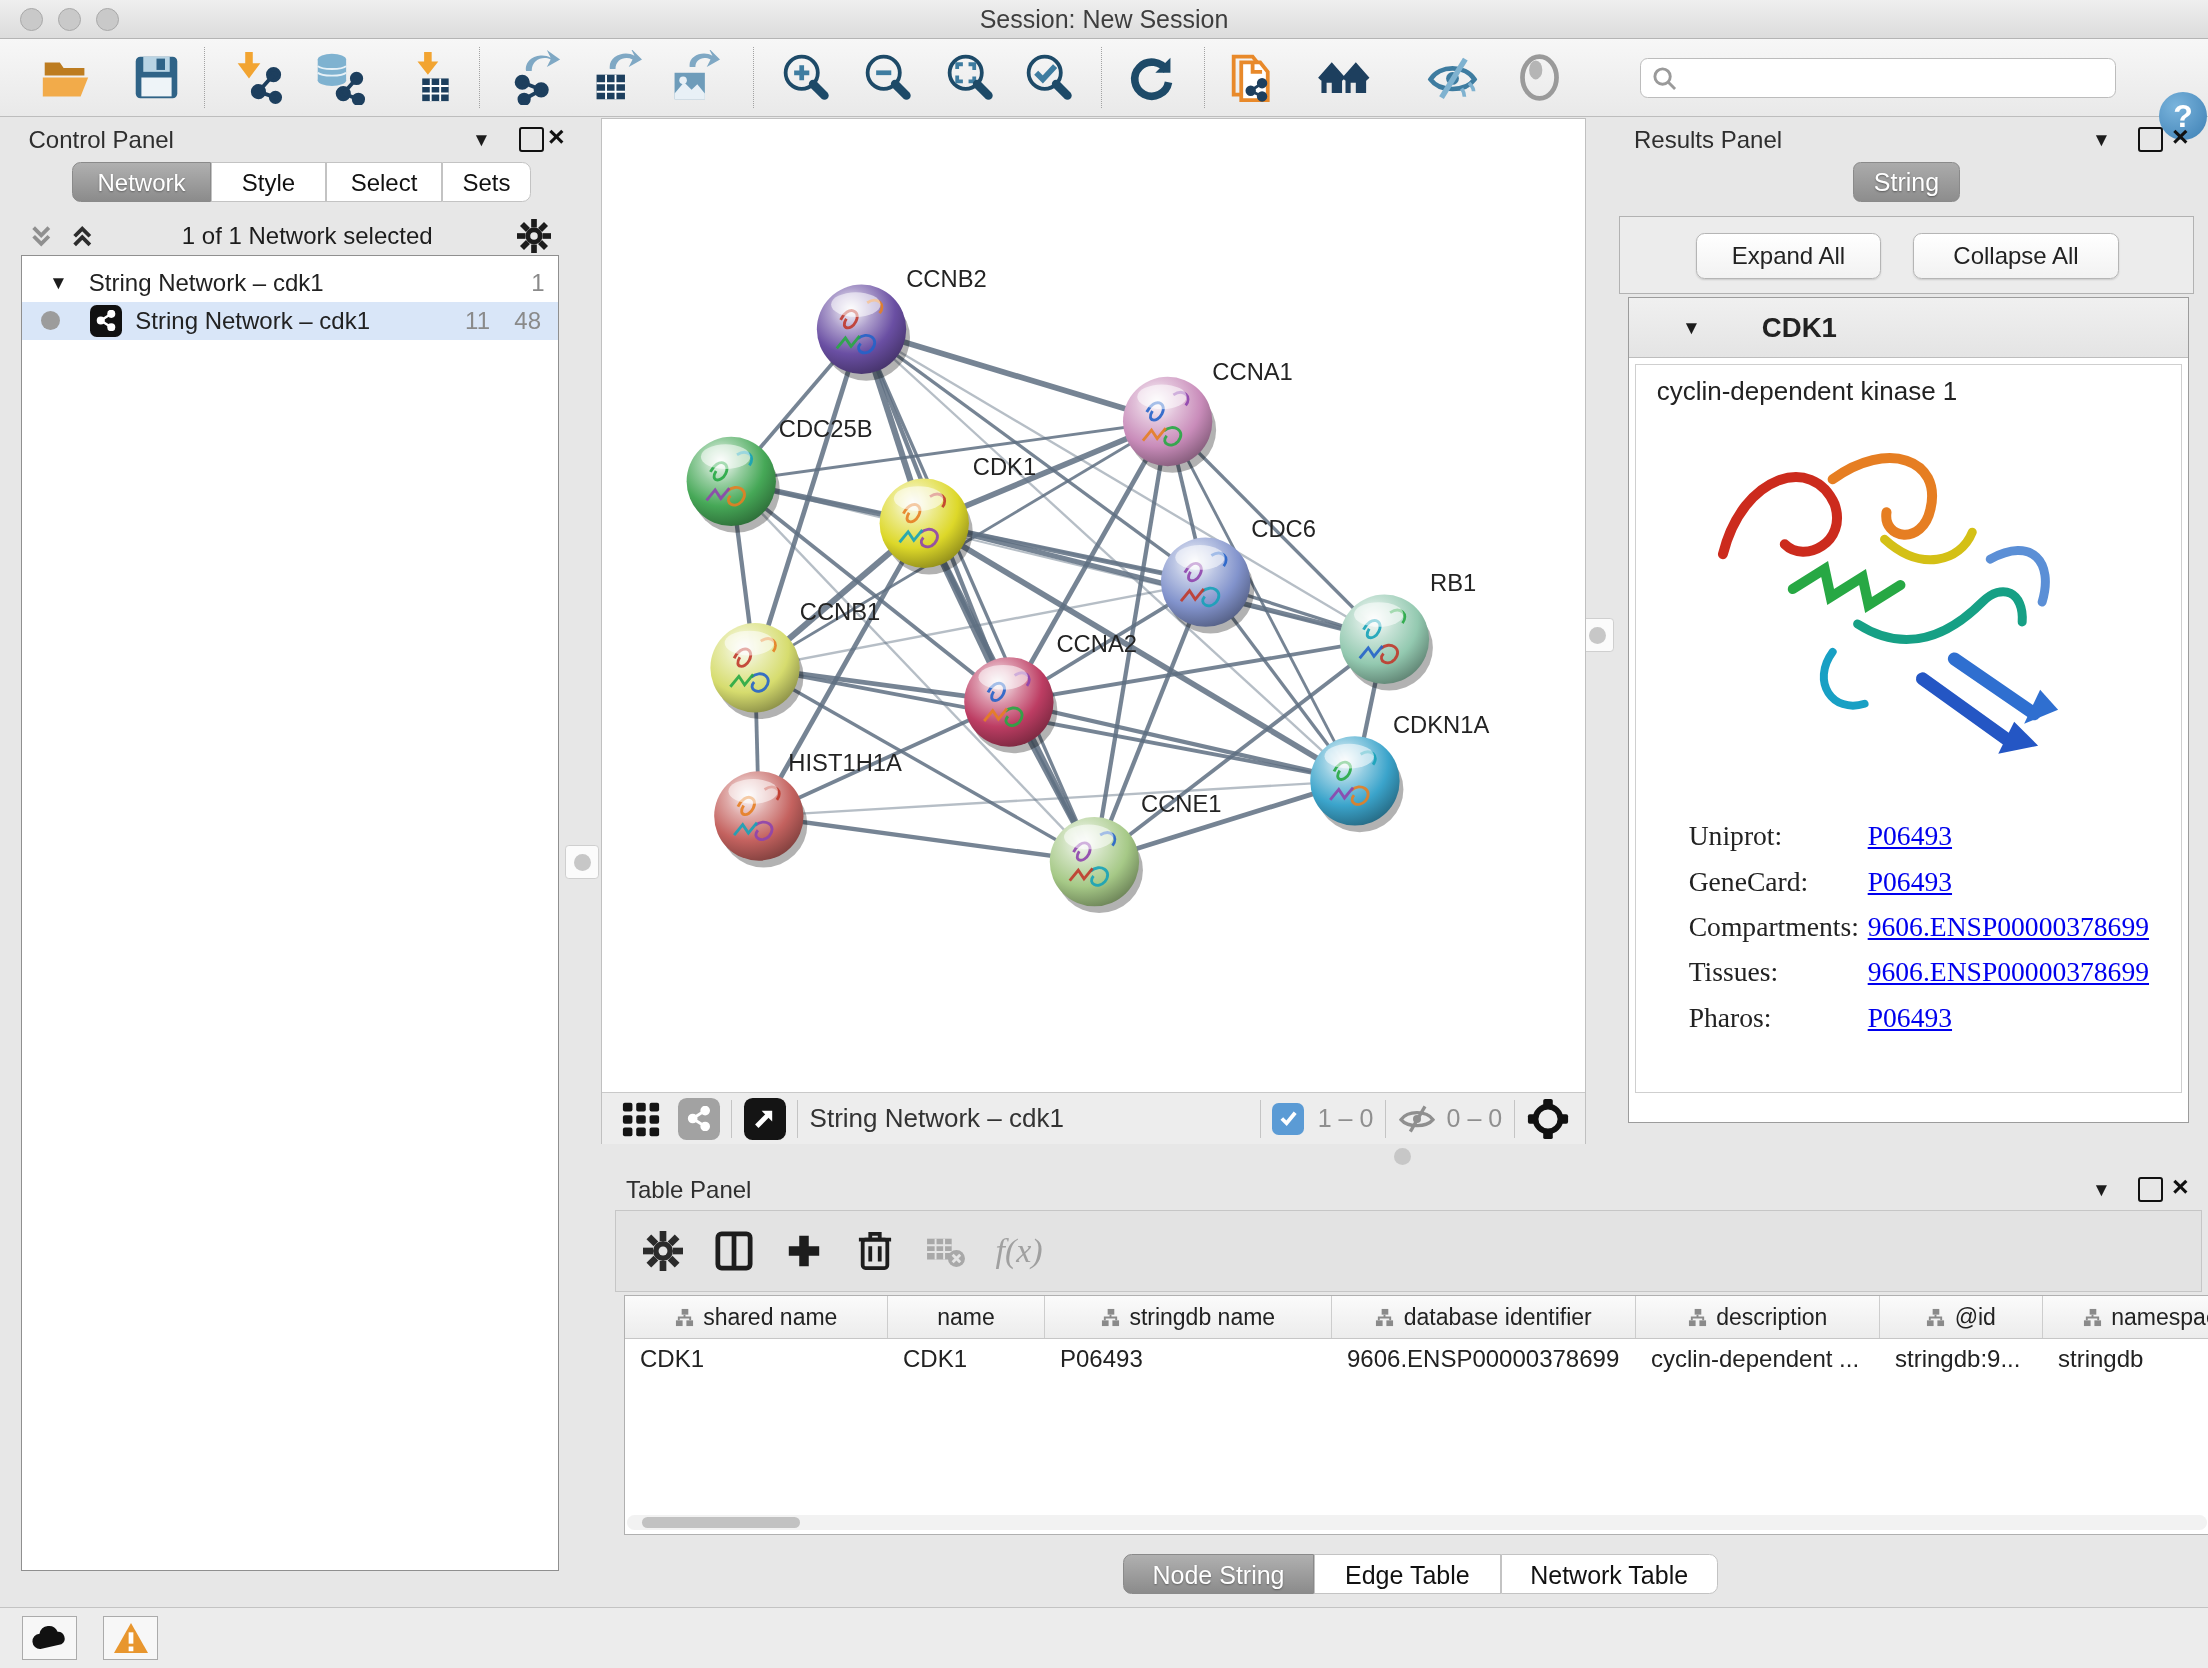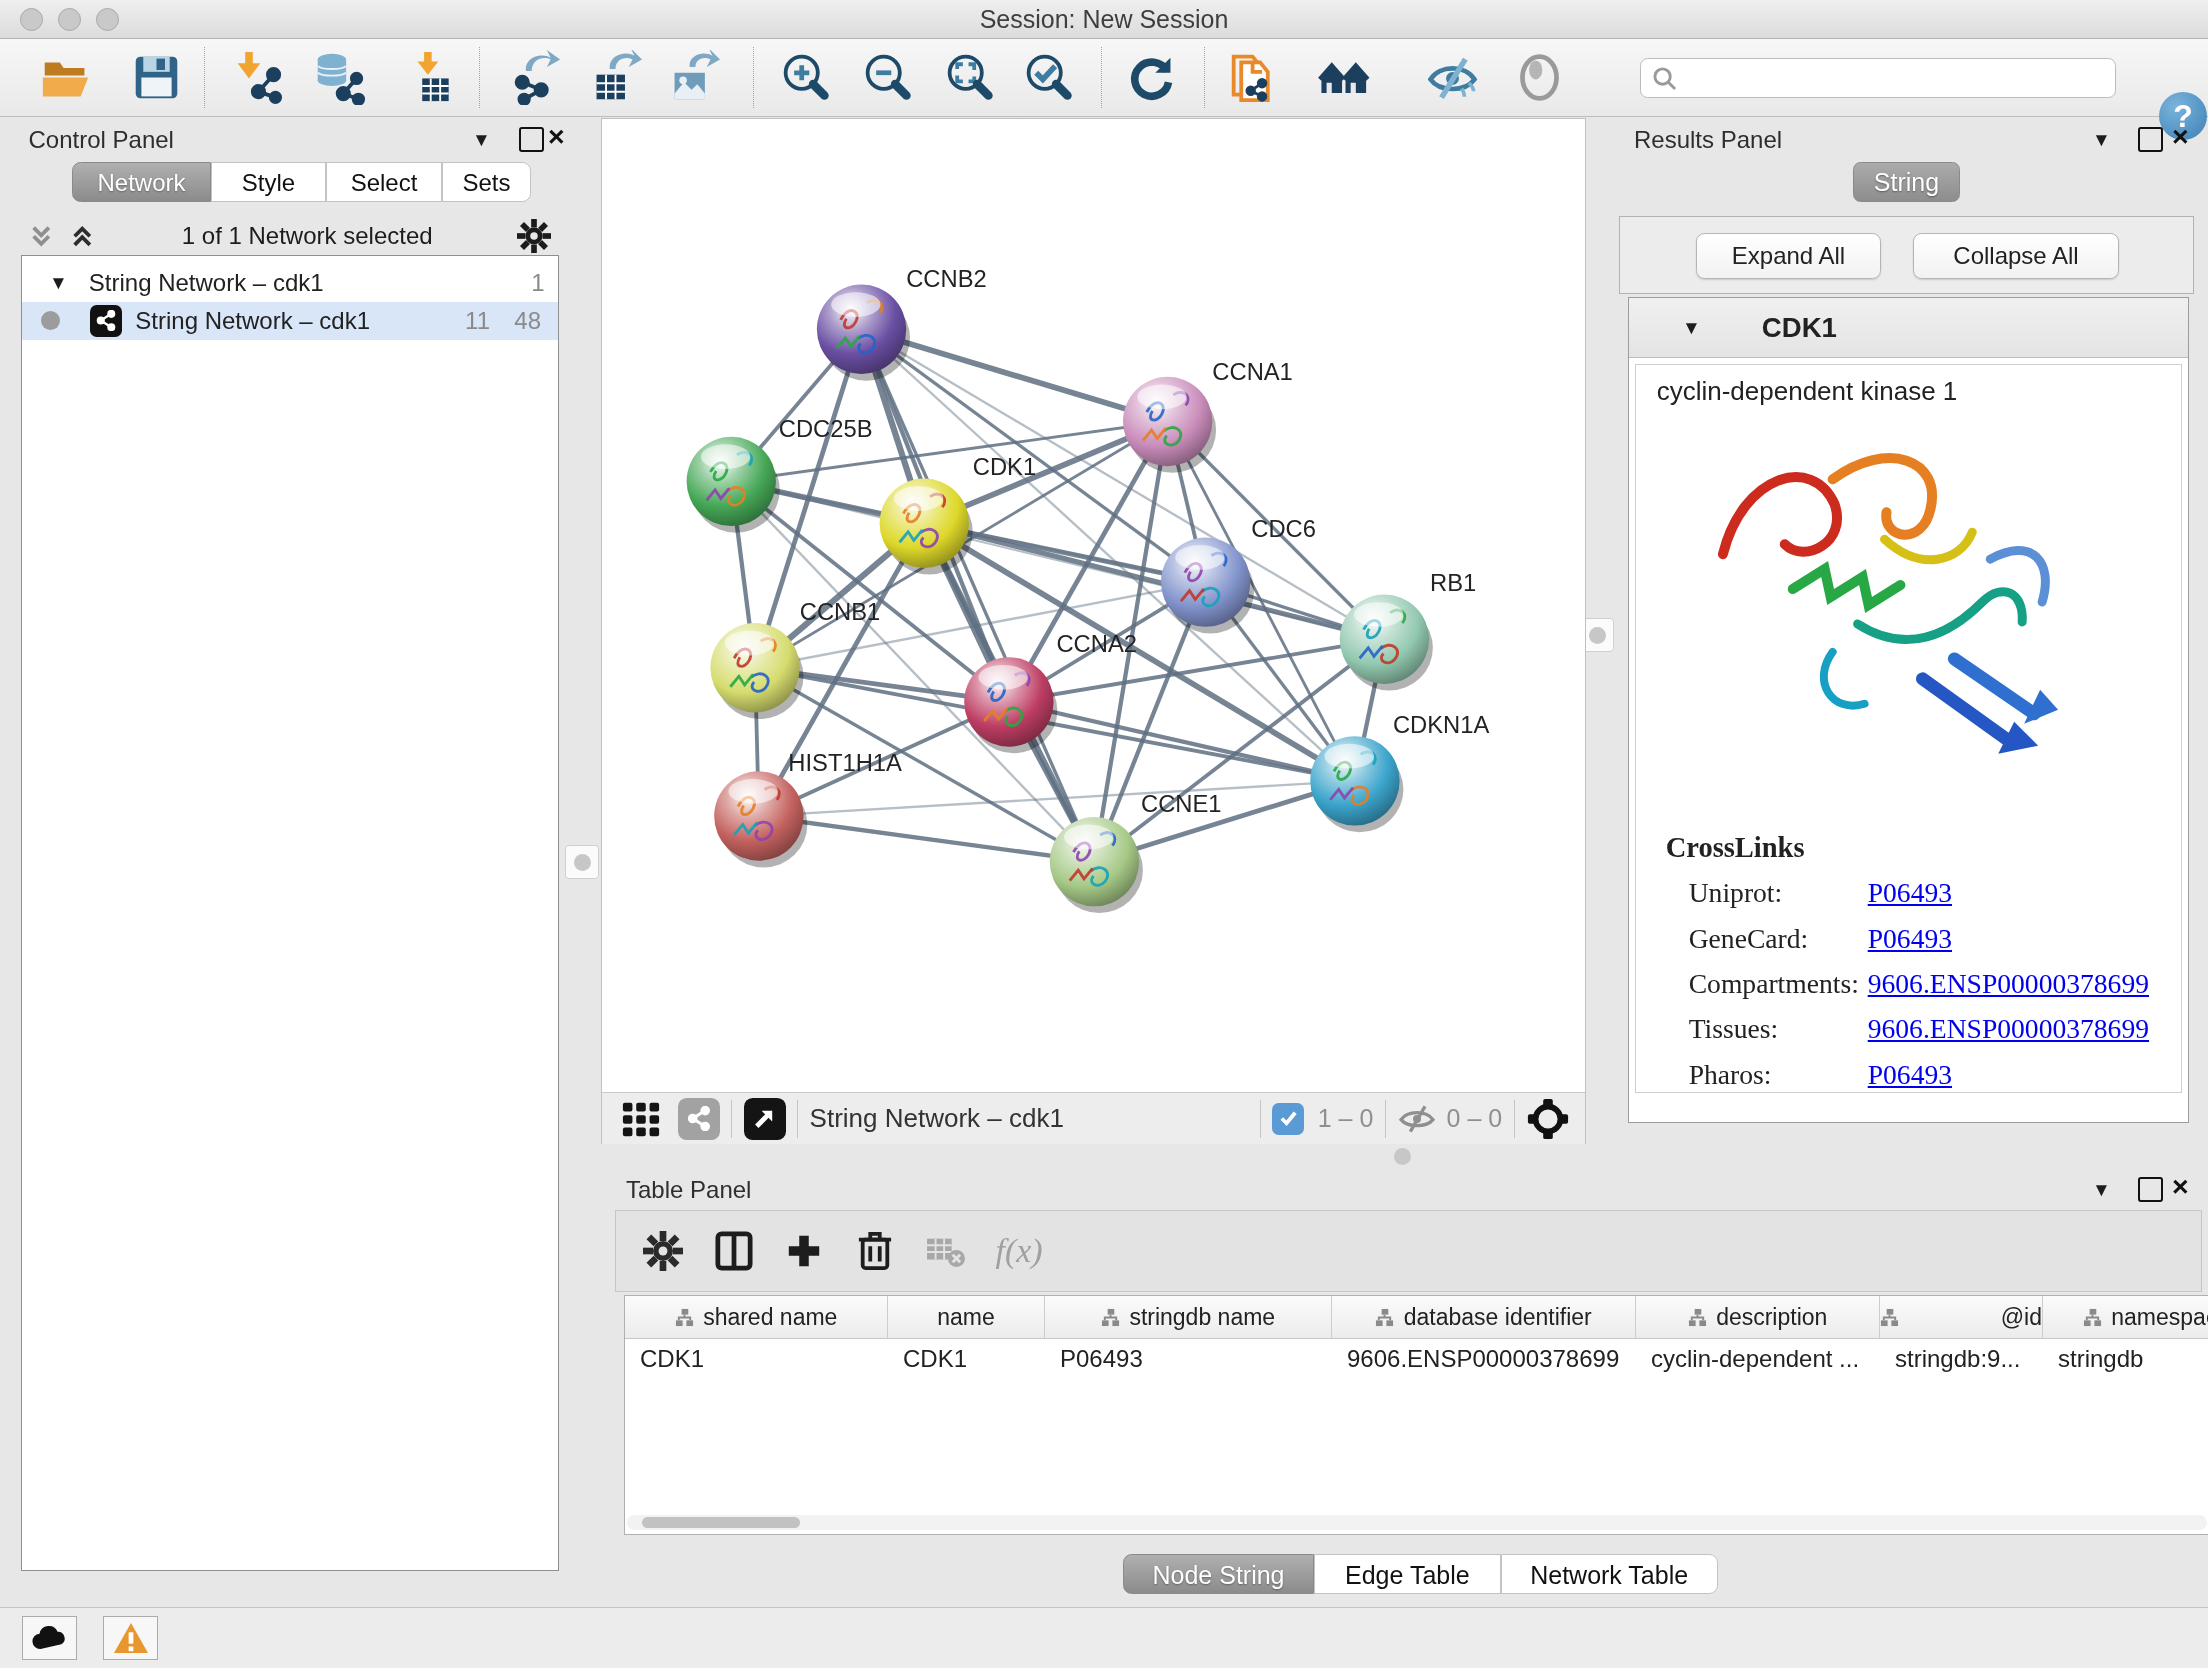--- a/index.html
+++ b/index.html
@@ -645,21 +645,20 @@
         <path d="M100 165 l32-20 l6 28 l32-20 l6 28 l32-20" stroke="#27a844" stroke-width="10"></path>
         <path d="M165 200 C215 232 258 210 290 178 C310 158 332 168 330 198" stroke="#16a085" stroke-width="9"></path>
         <path d="M298 135 C340 112 362 138 350 178" stroke="#5b8fd6" stroke-width="9"></path>
         <path d="M140 228 C118 258 140 290 172 280" stroke="#18a0c4" stroke-width="8"></path>
         <path d="M230 255 L318 318" stroke="#2456c4" stroke-width="13"></path>
         <path d="M262 235 L342 290" stroke="#2f6fd0" stroke-width="13"></path>
       </g>
       <path d="M306 330 L346 322 L322 298z" fill="#2456c4"></path>
       <path d="M332 300 L366 286 L348 266z" fill="#2f6fd0"></path>
     </svg>
-    <div class="serif" style="margin:25px 0 0 30px;font-size:28.5px;font-weight:bold">CrossLinks</div>
     <div id="xlinks" class="serif" style="margin:13.3px 0 0 53px">
         <div class="xrow">
           <span class="xl">Uniprot:</span>
           <a href="#" style="color: rgb(0, 0, 238);">P06493</a>
         </div>
         <div class="xrow">
           <span class="xl">GeneCard:</span>
           <a href="#" style="color: rgb(0, 0, 238);">P06493</a>
         </div>
         <div class="xrow">
@@ -760,21 +759,21 @@
         <svg width="19" height="19" viewBox="0 0 20 20">
           <g fill="#8a8a8a">
             <rect x="7" y="1" width="7" height="6"></rect>
             <rect x="1" y="13" width="7" height="6"></rect>
             <rect x="12" y="13" width="7" height="6"></rect>
             <path d="M10 7v3M4 13v-3h12v3" stroke="#8a8a8a" stroke-width="2" fill="none"></path>
           </g>
         </svg>
         <span>description</span>
       </div>
-      <div class="th" style="width: 163px; justify-content: space-between;">
+      <div class="th" style="width: 163px;">
         <svg width="19" height="19" viewBox="0 0 20 20">
           <g fill="#8a8a8a">
             <rect x="7" y="1" width="7" height="6"></rect>
             <rect x="1" y="13" width="7" height="6"></rect>
             <rect x="12" y="13" width="7" height="6"></rect>
             <path d="M10 7v3M4 13v-3h12v3" stroke="#8a8a8a" stroke-width="2" fill="none"></path>
           </g>
         </svg>
         <span>@id</span>
       </div>

